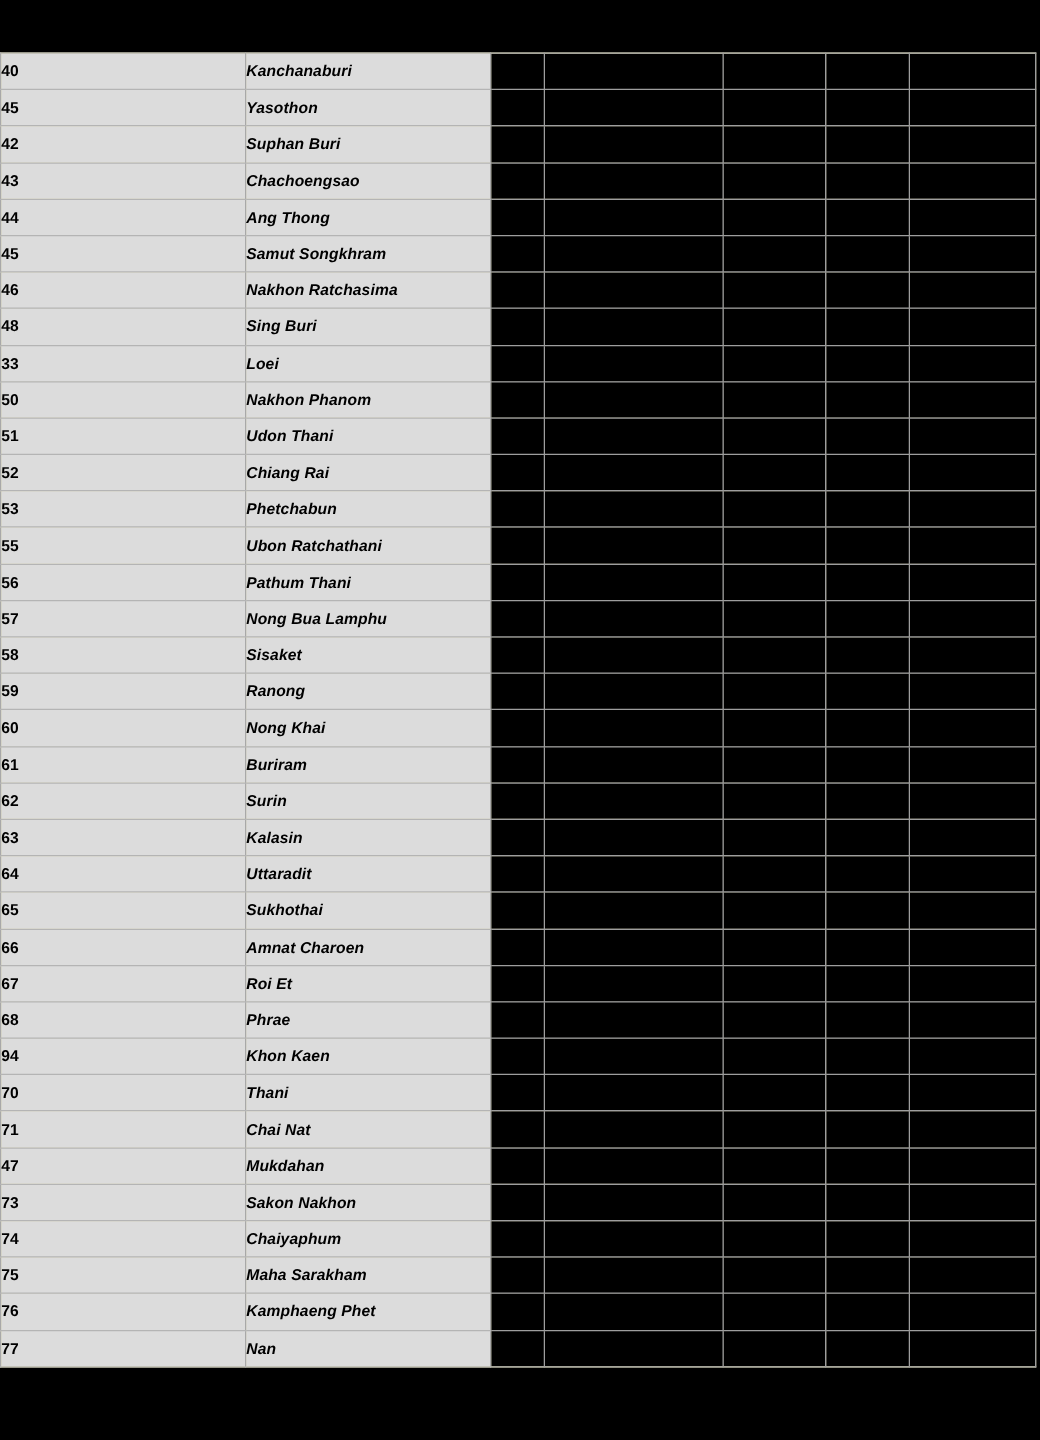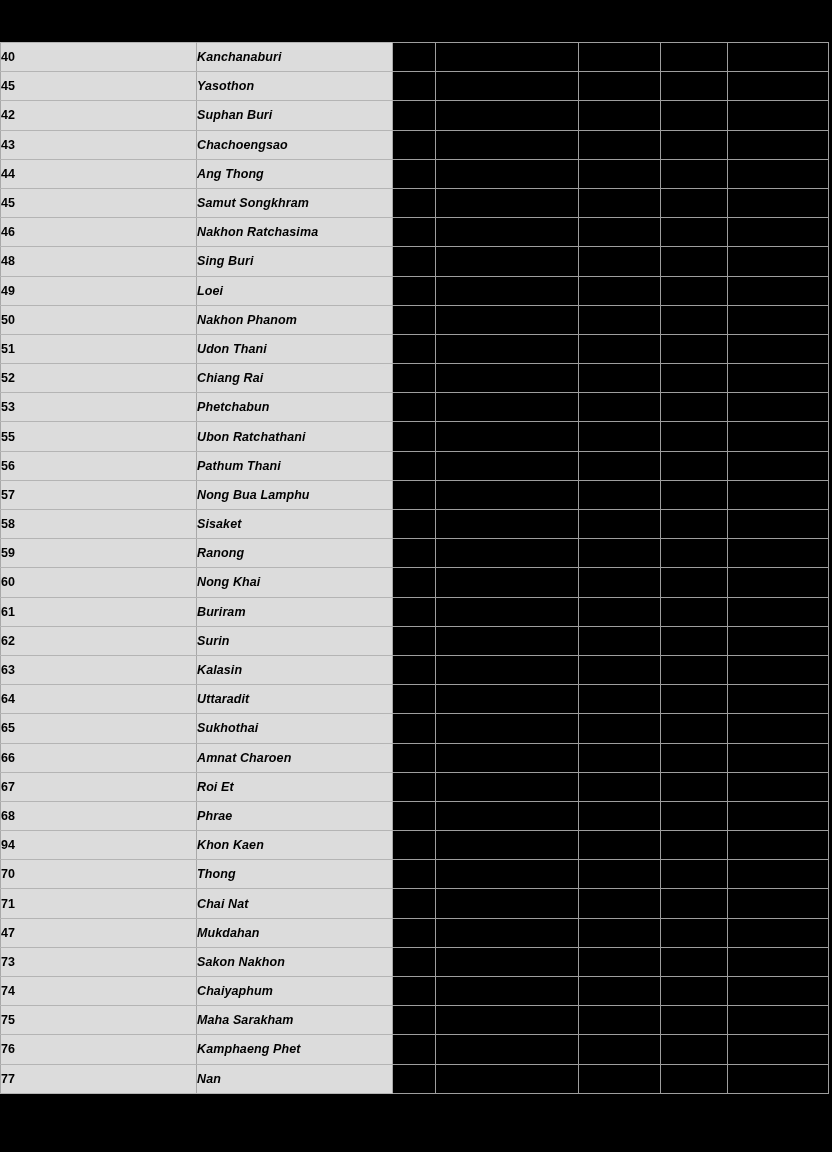--- a/index.html
+++ b/index.html
@@ -178,21 +178,21 @@
         <tr>
           <td class="cell-light col-rank">48</td>
           <td class="cell-light col-name">Sing Buri</td>
           <td class="cell-dark col-d1"></td>
           <td class="cell-dark col-d2"></td>
           <td class="cell-dark col-d3"></td>
           <td class="cell-dark col-d4"></td>
           <td class="cell-dark col-d5"></td>
         </tr>
         <tr>
-          <td class="cell-light col-rank">49</td>
+          <td class="cell-light col-rank">33</td>
           <td class="cell-light col-name">Loei</td>
           <td class="cell-dark col-d1"></td>
           <td class="cell-dark col-d2"></td>
           <td class="cell-dark col-d3"></td>
           <td class="cell-dark col-d4"></td>
           <td class="cell-dark col-d5"></td>
         </tr>
         <tr>
           <td class="cell-light col-rank">50</td>
           <td class="cell-light col-name">Nakhon Phanom</td>
@@ -359,21 +359,21 @@
           <td class="cell-light col-rank">94</td>
           <td class="cell-light col-name">Khon Kaen</td>
           <td class="cell-dark col-d1"></td>
           <td class="cell-dark col-d2"></td>
           <td class="cell-dark col-d3"></td>
           <td class="cell-dark col-d4"></td>
           <td class="cell-dark col-d5"></td>
         </tr>
         <tr>
           <td class="cell-light col-rank">70</td>
-          <td class="cell-light col-name">Thong</td>
+          <td class="cell-light col-name">Thani</td>
           <td class="cell-dark col-d1"></td>
           <td class="cell-dark col-d2"></td>
           <td class="cell-dark col-d3"></td>
           <td class="cell-dark col-d4"></td>
           <td class="cell-dark col-d5"></td>
         </tr>
         <tr>
           <td class="cell-light col-rank">71</td>
           <td class="cell-light col-name">Chai Nat</td>
           <td class="cell-dark col-d1"></td>

